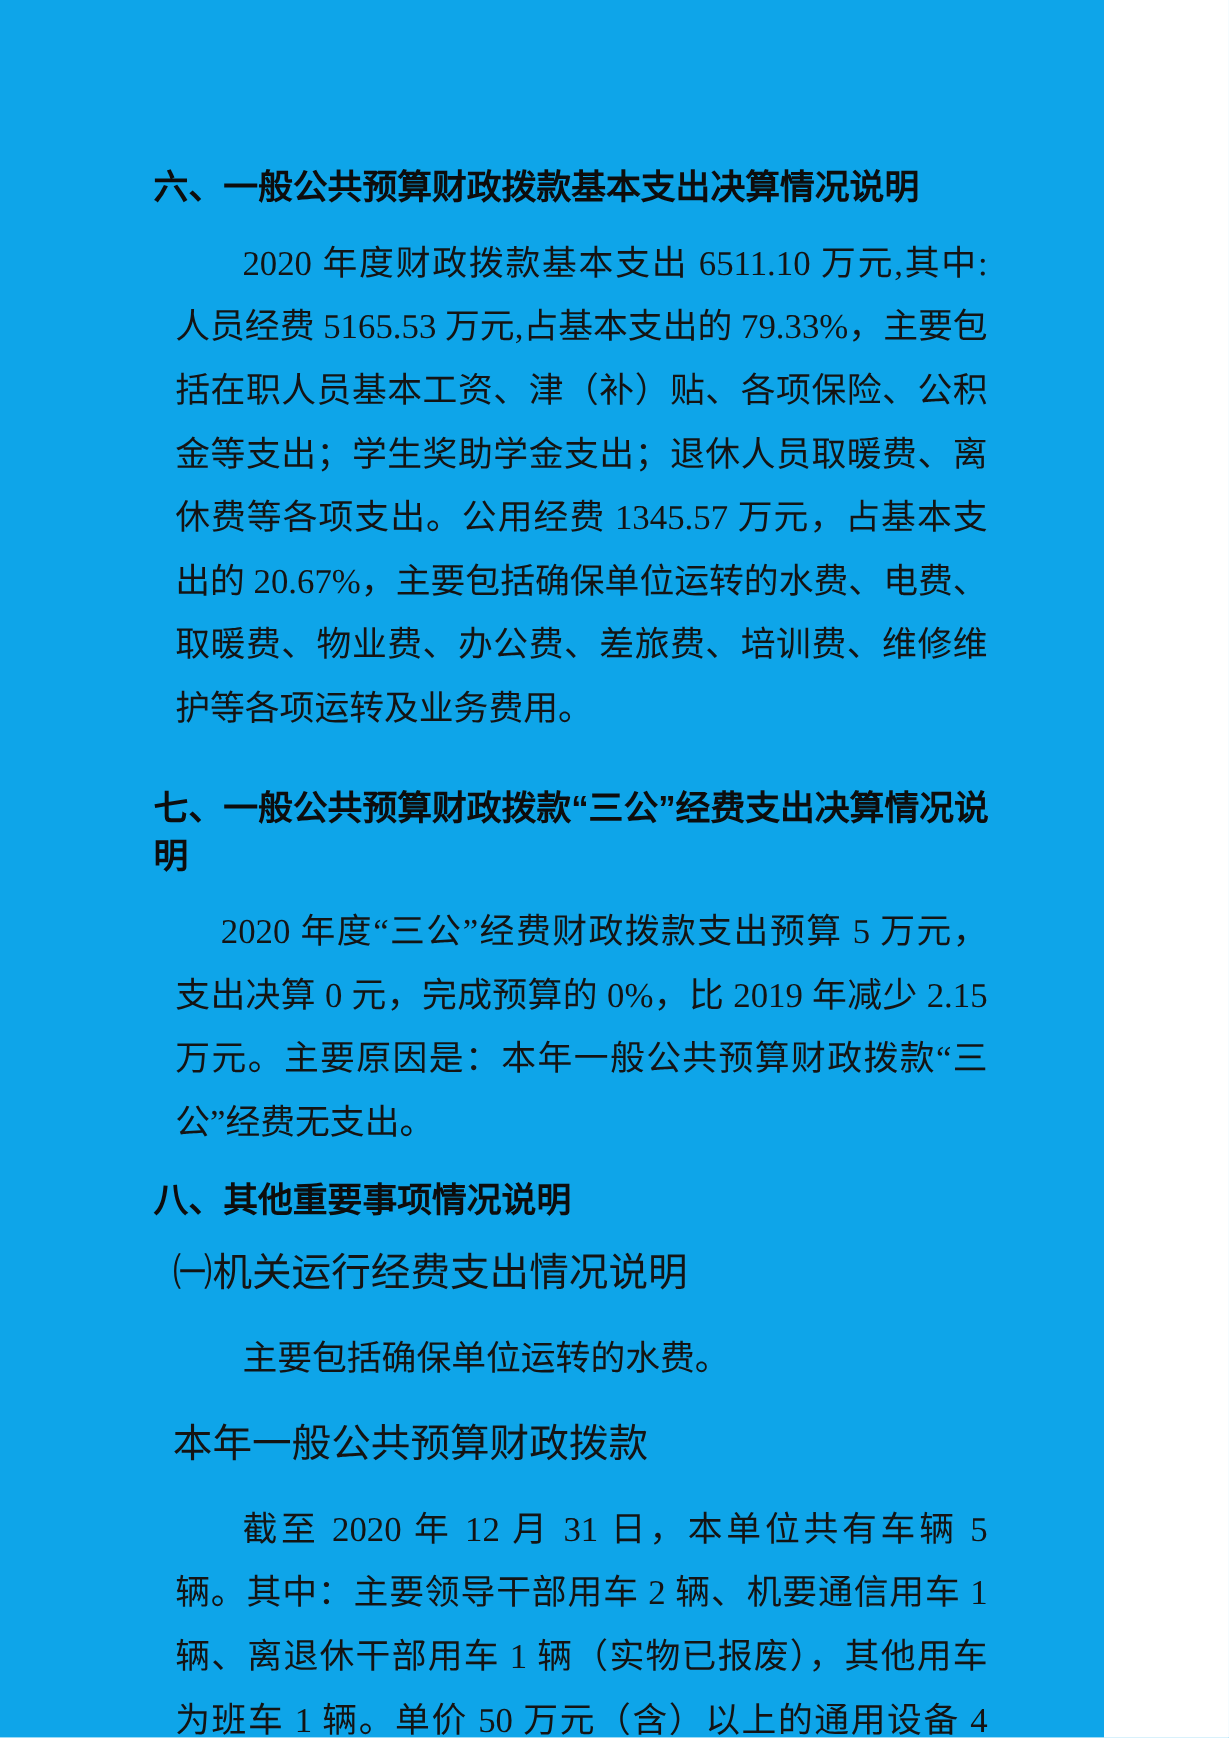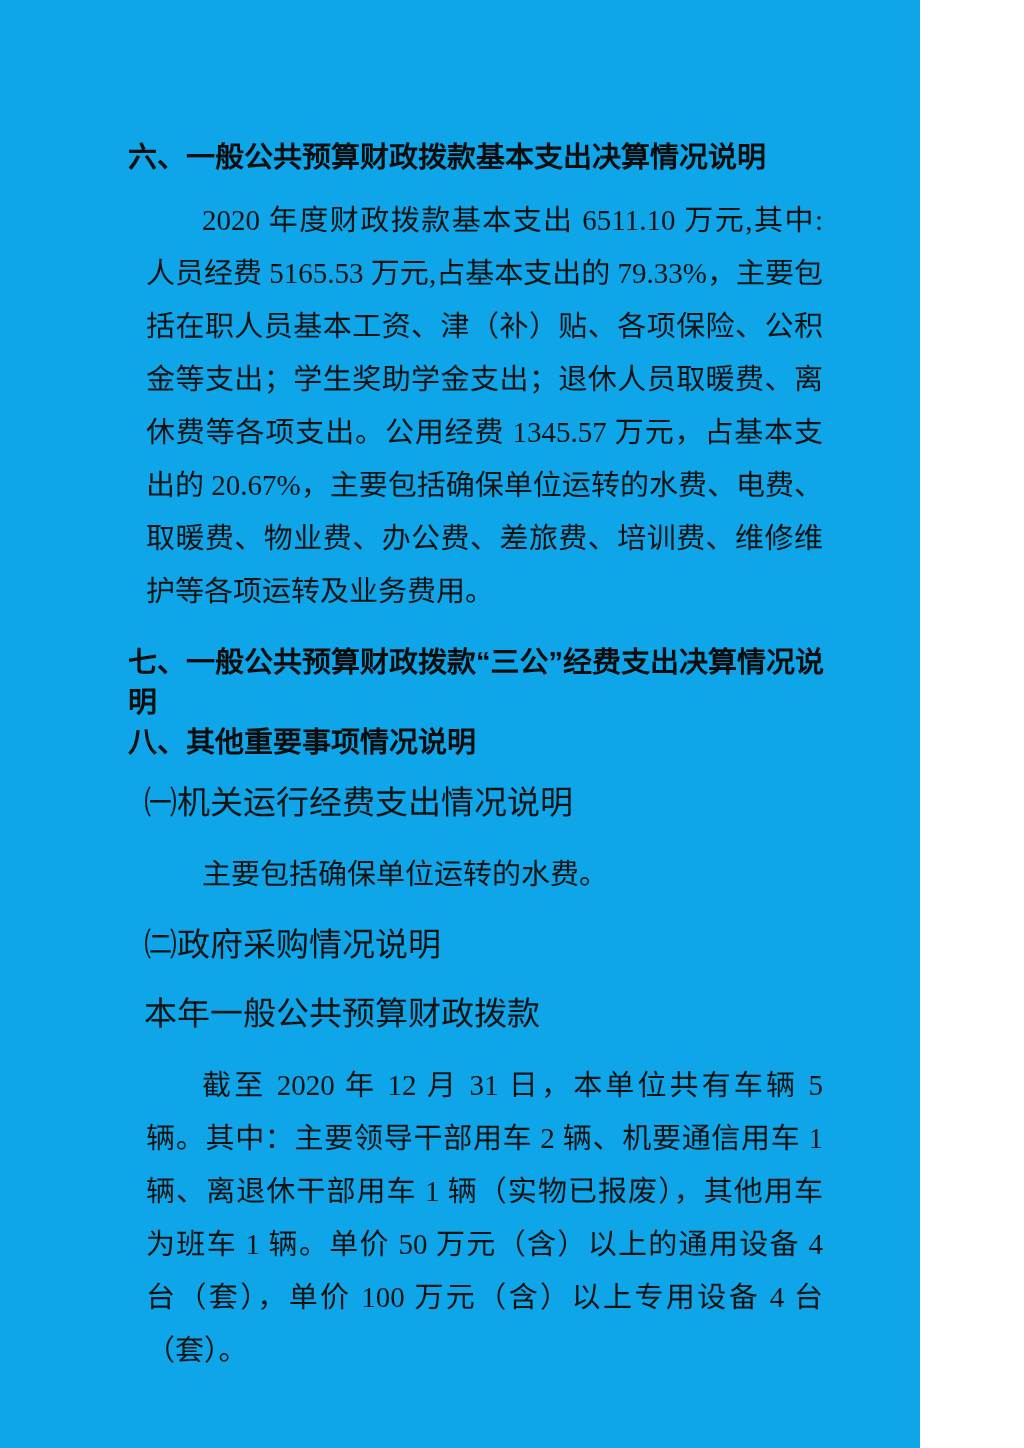--- a/index.html
+++ b/index.html
@@ -41,44 +41,44 @@
   .indent-2 { text-indent: 56px; }
   .indent-sm { text-indent: 38px; }
   .sub-heading {
     font-size: 33px;
     line-height: 53px;
     margin: 16px;
     color: #141414;
   }
   .mt-h6 { margin-top: 8px; }
   .mt-p6 { margin-top: 17px; }
-  .mt-h7 { margin-top: 24px; }
+  .mt-h7 { margin-top: 36px; }
   .mt-p7 { margin-top: 17px; }
   .mt-h8 { }
   .mt-sub1 { margin-top: 15px; }
   .mt-sub2 { margin-top: 6px; }
 </style>
 </head>
 <body>
 
 <div class="page">
 
   <h2 class="sec-heading mt-h6">六、一般公共预算财政拨款基本支出决算情况说明</h2>
 
   <p class="body-par indent-2 mt-p6">2020 年度财政拨款基本支出 6511.10 万元,其中:人员经费 5165.53 万元,占基本支出的 79.33%，主要包括在职人员基本工资、津（补）贴、各项保险、公积金等支出；学生奖助学金支出；退休人员取暖费、离休费等各项支出。公用经费 1345.57 万元，占基本支出的 20.67%，主要包括确保单位运转的水费、电费、取暖费、物业费、办公费、差旅费、培训费、维修维护等各项运转及业务费用。</p>
 
   <h2 class="sec-heading mt-h7">七、一般公共预算财政拨款“三公”经费支出决算情况说明</h2>
 
+  <p class="body-par indent-sm mt-p7">2020 年度“三公”经费财政拨款支出预算 5 万元，支出决算 0 元，完成预算的 0%，比 2019 年减少 2.15 万元。主要原因是：本年一般公共预算财政拨款“三公”经费无支出。</p>
 
   <h2 class="sec-heading mt-h8">八、其他重要事项情况说明</h2>
 
   <p class="sub-heading mt-sub1">㈠机关运行经费支出情况说明</p>
 
   <p class="body-par indent-2">主要包括确保单位运转的水费。</p>
 
-  <p class="sub-heading mt-sub2">㈡政府采购情况说明</p>
 
 
   <p class="sub-heading">本年一般公共预算财政拨款</p>
 
   <p class="body-par indent-2">截至 2020 年 12 月 31 日，本单位共有车辆 5 辆。其中：主要领导干部用车 2 辆、机要通信用车 1 辆、离退休干部用车 1 辆（实物已报废），其他用车为班车 1 辆。单价 50 万元（含）以上的通用设备 4 台（套），单价 100 万元（含）以上专用设备 4 台（套）。</p>
 
 </div>
 
 </body></html>

